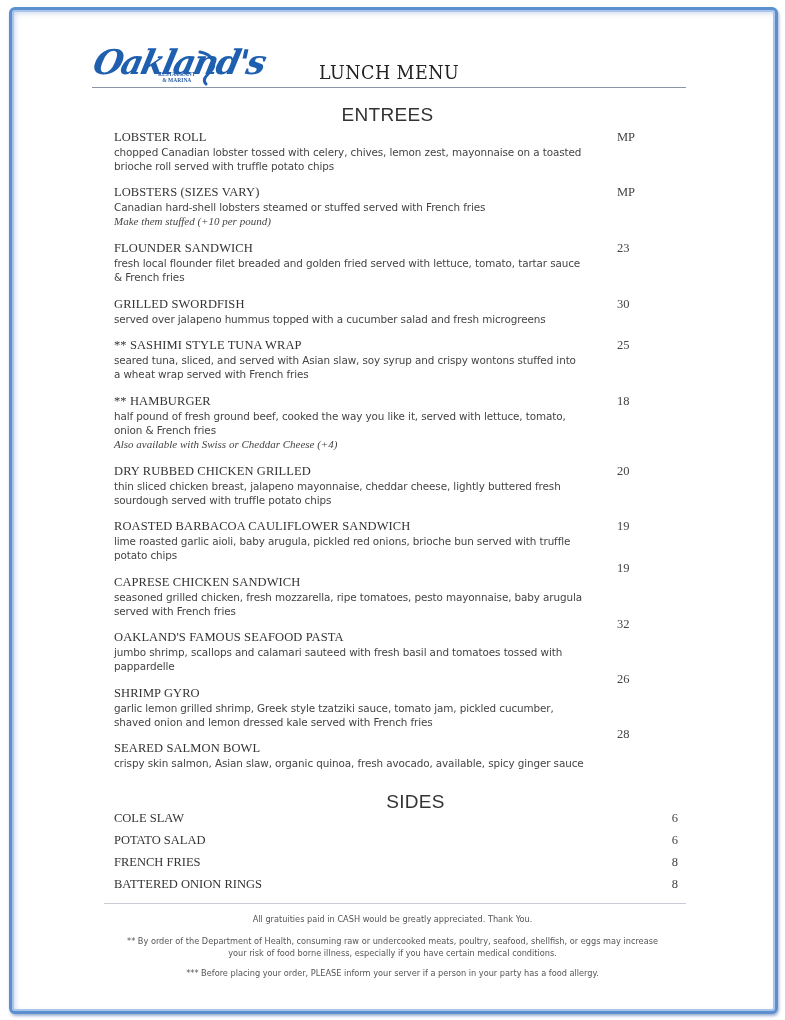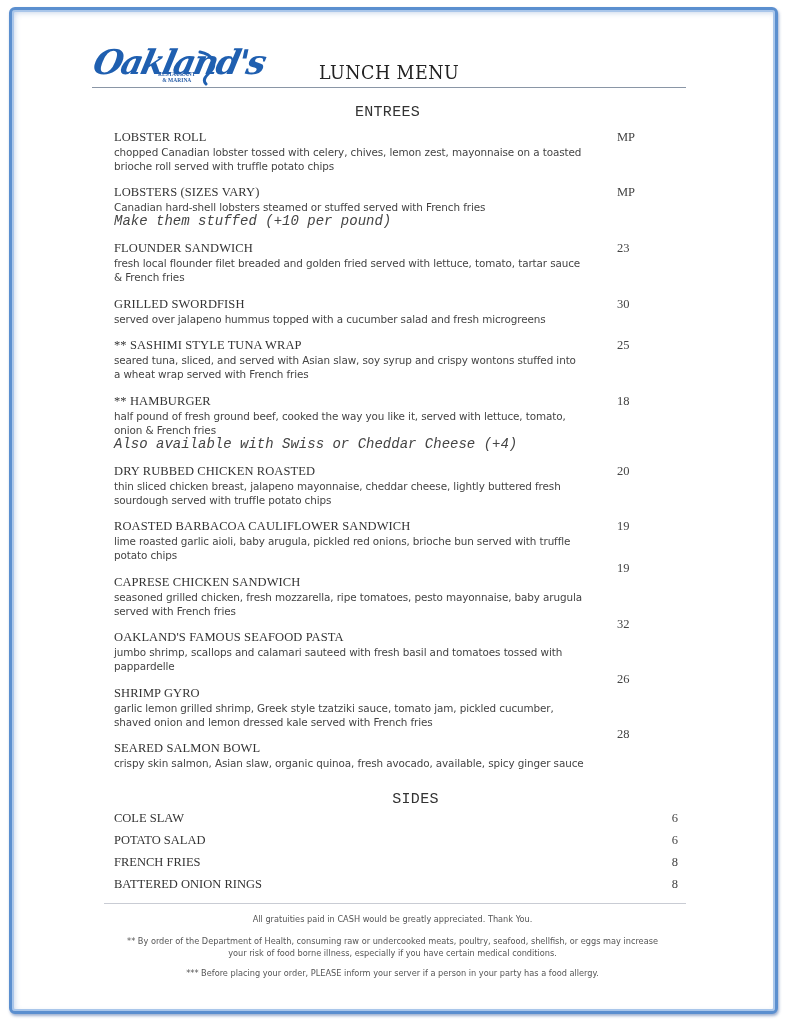--- a/index.html
+++ b/index.html
@@ -35,31 +35,31 @@
   .title {
     position: absolute; left: 319px; top: 61px;
     font-family: "DejaVu Serif", serif; font-size: 19px; color: #222;
     letter-spacing: 0.5px; font-weight: normal; transform: scaleX(0.92); transform-origin: left;
   }
   .title-rule {
     position: absolute; left: 92px; top: 87px; width: 594px; height: 1px; background: #8a96a6;
   }
   .section-head {
     position: absolute; left: 0; width: 775px; text-align: center;
-    font-family: Liberation Mono, monospace; font-size: 15px; color: #333; letter-spacing: 0.3px;
+    font-family: Liberation Sans, sans-serif; font-size: 19px; color: #333; letter-spacing: 0.3px;
   }
   .item { position: absolute; left: 114px; width: 470px; }
   .item-name {
     font-family: "Liberation Serif", serif; font-size: 12.5px; color: #333; line-height: 15px; letter-spacing: 0.1px;
   }
   .item-desc {
     font-family: "DejaVu Sans", sans-serif; font-size: 10.4px; color: #444; line-height: 14px; letter-spacing: -0.1px;
   }
   .item-note {
-    font-family: Liberation Mono, monospace; font-size: 14px; color: #444; font-style: italic; line-height: 14px;
+    font-family: Liberation Serif, serif; font-size: 11px; color: #444; font-style: italic; line-height: 14px;
   }
   .price {
     position: absolute; right: 108px; width: 60px; text-align: left;
     font-family: "Liberation Serif", serif; font-size: 12.5px; color: #444;
   }
   .side { position: absolute; left: 114px; width: 564px; height: 16px; }
   .side-name { position: absolute; left: 0; font-family: "Liberation Serif", serif; font-size: 12.5px; color: #333; }
   .side-price { position: absolute; right: 0; font-family: "Liberation Serif", serif; font-size: 12.5px; color: #444; }
   .foot-rule { position: absolute; left: 104px; top: 903px; width: 582px; height: 1px; background: #c9ccd4; }
   .foot {
@@ -120,21 +120,21 @@
 <div class="price" style="top:338px;">25</div>
 
 <div class="item" style="top:394px;">
   <div class="item-name">** HAMBURGER</div>
   <div class="item-desc">half pound of fresh ground beef, cooked the way you like it, served with lettuce, tomato, onion &amp; French fries</div>
   <div class="item-note">Also available with Swiss or Cheddar Cheese (+4)</div>
 </div>
 <div class="price" style="top:394px;">18</div>
 
 <div class="item" style="top:464px;">
-  <div class="item-name">DRY RUBBED CHICKEN ROASTED</div>
+  <div class="item-name">DRY RUBBED CHICKEN GRILLED</div>
   <div class="item-desc">thin sliced chicken breast, jalapeno mayonnaise, cheddar cheese, lightly buttered fresh sourdough served with truffle potato chips</div>
 </div>
 <div class="price" style="top:464px;">20</div>
 
 <div class="item" style="top:519px;">
   <div class="item-name">ROASTED BARBACOA CAULIFLOWER SANDWICH</div>
   <div class="item-desc">lime roasted garlic aioli, baby arugula, pickled red onions, brioche bun served with truffle potato chips</div>
 </div>
 <div class="price" style="top:519px;">19</div>
 

